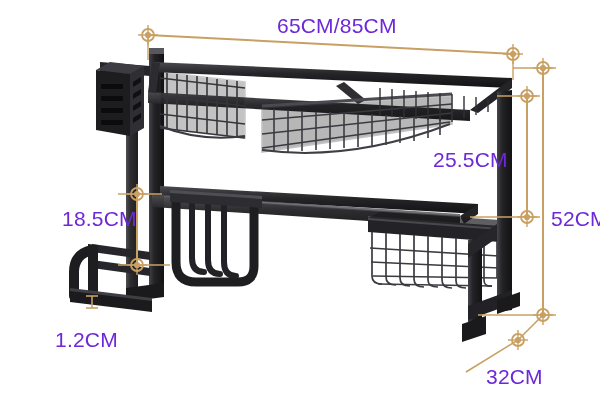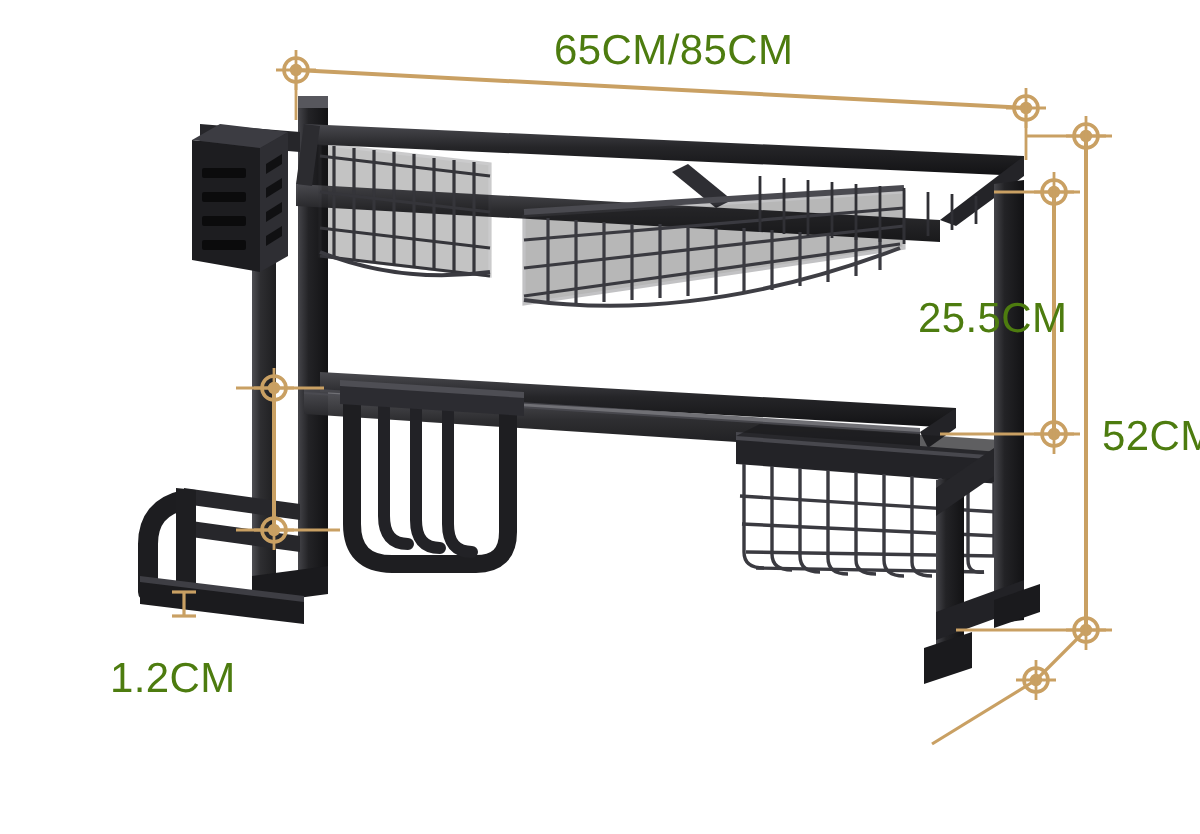--- a/index.html
+++ b/index.html
@@ -21,29 +21,29 @@
   #dim-layer {
     position: absolute;
     left: 0; top: 0;
     width: 600px; height: 417px;
     z-index: 40;
     pointer-events: none;
   }
   .dim-label {
     position: absolute;
     z-index: 45;
-    color: #4d7c0f;
+    color: #6d28d9;
     font-family: "Liberation Sans", sans-serif;
     font-size: 21px;
     font-weight: 400;
     letter-spacing: 0.2px;
     white-space: nowrap;
   }
   #label-width   { left: 277px; top: 14px; }
-  #label-height  { left: 433px; top: 148px; margin-left: 26px; }
+  #label-height  { left: 433px; top: 148px; }
   #label-total   { left: 551px; top: 207px; }
   #label-depthl  { left: 62px;  top: 207px; }
   #label-foot    { left: 55px;  top: 328px; }
   #label-depth   { left: 486px; top: 365px; }
 
   
   #product {
     position: absolute;
     left: 0; top: 0;
     width: 600px; height: 417px;
@@ -328,15 +328,17 @@
           <circle cx="137" cy="265" r="2.2" fill="#c9a063"></circle>
         <line x1="127" y1="265" x2="147" y2="265" stroke-width="1.4"></line>
         <line x1="137" y1="255" x2="137" y2="275" stroke-width="1.4"></line>
       </g>
     </g>
   </svg>
 
   <div class="dim-label" id="label-width">65CM/85CM</div>
   <div class="dim-label" id="label-height">25.5CM</div>
   <div class="dim-label" id="label-total">52CM</div>
+  <div class="dim-label" id="label-depthl">18.5CM</div>
   <div class="dim-label" id="label-foot">1.2CM</div>
+  <div class="dim-label" id="label-depth">32CM</div>
 
 </div>
 
 </body></html>

